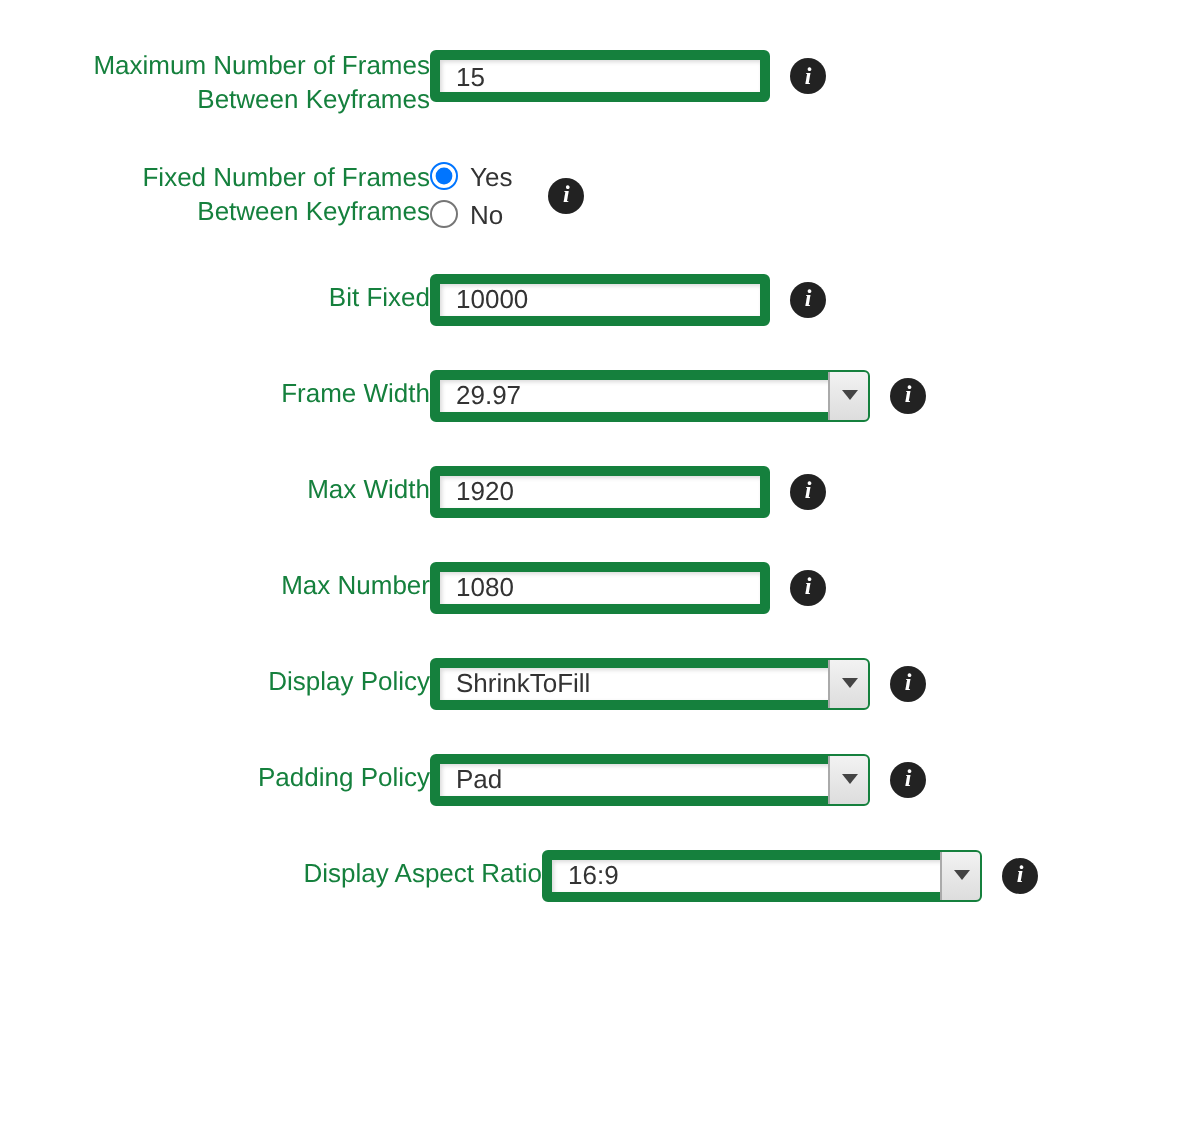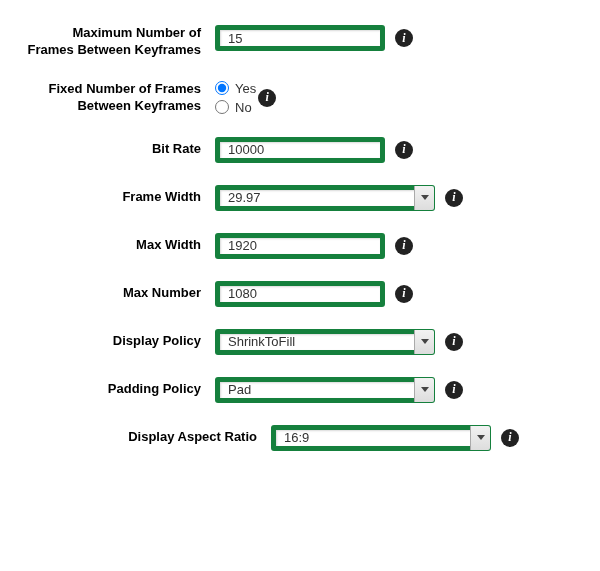--- a/index.html
+++ b/index.html
@@ -19,24 +19,23 @@
     }
     .row {
       display: flex;
       align-items: center;
       margin-bottom: 22px;
     }
     .row.tall { align-items: flex-start; }
     .label {
       width: 190px;
       text-align: right;
-      padding-right: 14px;
       font-size: 13px;
-      font-weight: bold;
-      color: #000000;
+      font-weight: normal;
+      color: #15803d;
       line-height: 1.3;
     }
     .control {
       display: flex;
       align-items: center;
       gap: 10px;
     }
     input[type="text"] {
       height: 26px;
       width: 170px;
@@ -100,21 +99,21 @@
       color: #333;
     }
     input[type="radio"] {
       width: 14px;
       height: 14px;
       margin: 0;
     }
     .radio-row-inner {
       display: flex;
       align-items: center;
-      gap: 2px;
+      gap: 18px;
     }
   </style>
 </head>
 <body>
 
 <div class="page">
 
   <div class="row tall">
     <div class="label">Maximum Number of Frames Between Keyframes</div>
     <div class="control">
@@ -136,21 +135,21 @@
             <input type="radio" name="fixedFrames" style="">
             <span>No</span>
           </label>
         </div>
         <span class="info-icon">i</span>
       </div>
     </div>
   </div>
 
   <div class="row">
-    <div class="label">Bit Rate</div>
+    <div class="label">Bit Fixed</div>
     <div class="control">
       <input type="text" value="10000" style="">
       <span class="info-icon">i</span>
     </div>
   </div>
 
   <div class="row">
     <div class="label">Frame Width</div>
     <div class="control">
       <div class="select-wrap">

